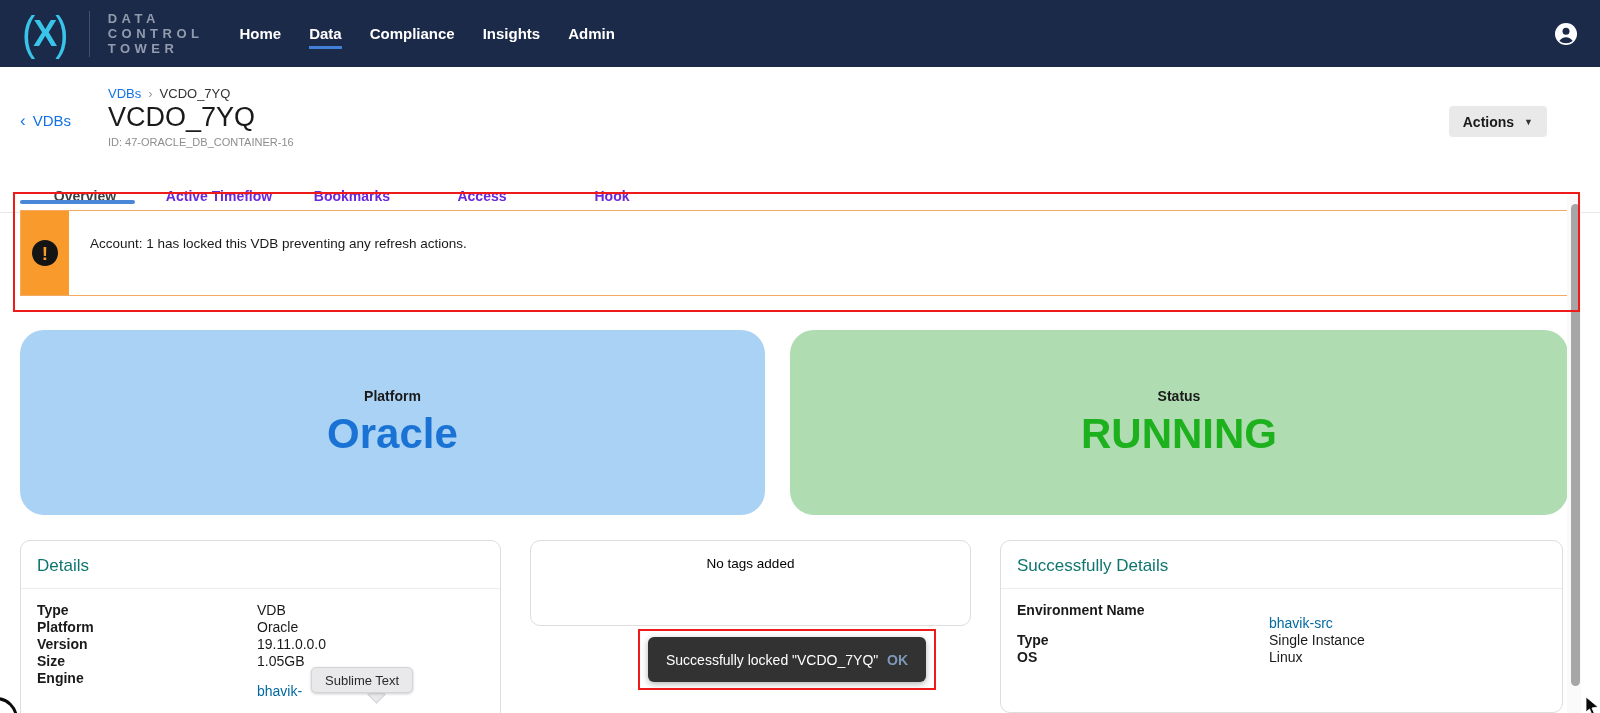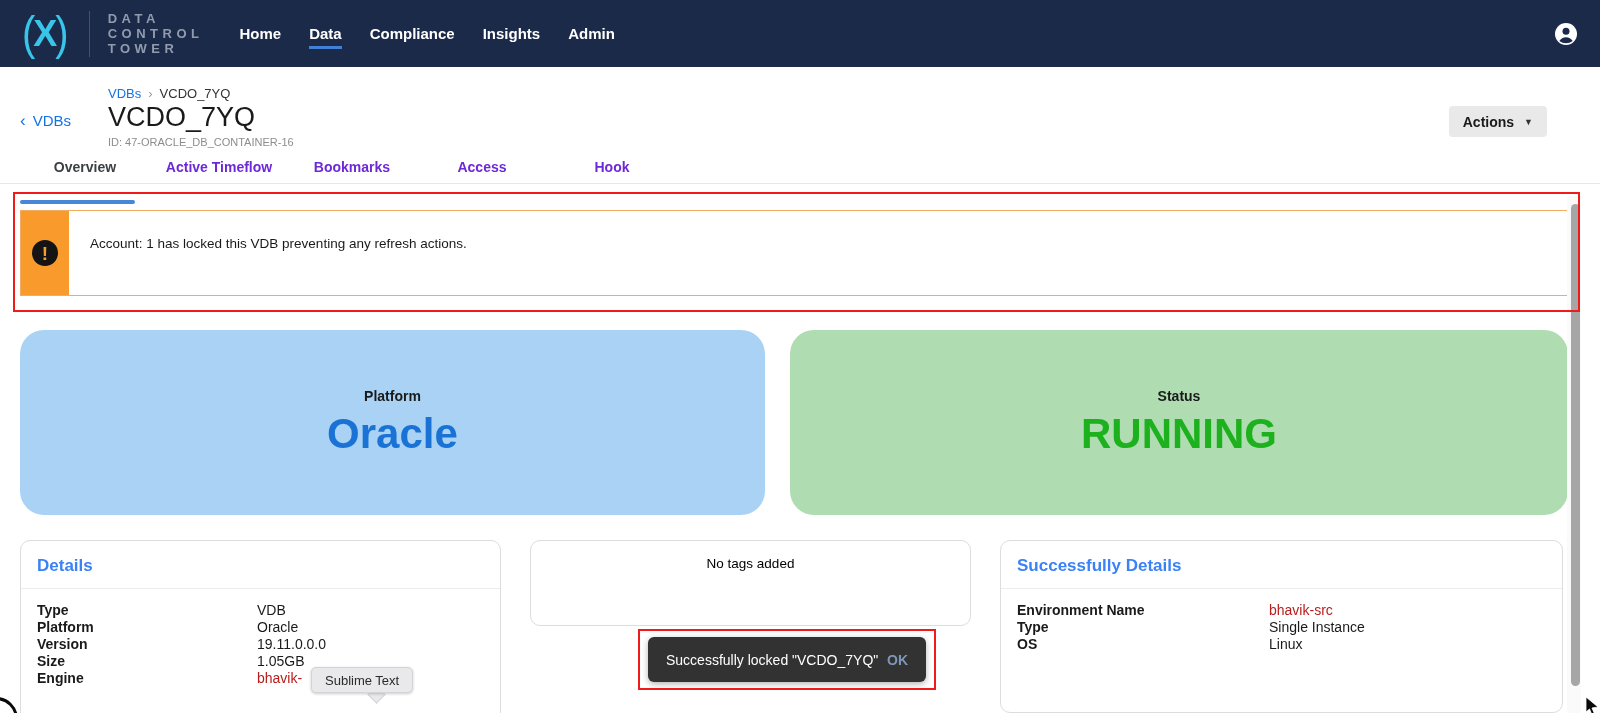--- a/index.html
+++ b/index.html
@@ -33,21 +33,21 @@
   .page-title { position:absolute; left:108px; top:102px; font-size:27px;
     font-weight:500; color:#1a1a1a; }
   .entity-id { position:absolute; left:108px; top:136px; font-size:11px; color:#8d8d8d; }
   .actions-btn { position:absolute; right:53px; top:106px; height:31px;
     background:#e9e9e9; border:none; border-radius:4px; padding:0 14px;
     font-size:14px; font-weight:bold; color:#1a1a1a; cursor:pointer;
     display:flex; align-items:center; gap:10px; font-family:inherit; }
   .actions-caret { font-size:9px; color:#333; }
 
   
-  .tabbar { position:absolute; left:0; top:151px; width:1600px; height:33px;
+  .tabbar { position:absolute; left:0; top:180px; width:1600px; height:33px;
     border-bottom:1px solid #e7e7e7; display:flex; padding-left:20px;align-items:center; }
   .tab { display:flex; align-items:center; justify-content:center;
     font-size:14px; font-weight:bold; color:#6d28d9; cursor:pointer; }
   .tab.active { color:#3c4043; }
   .tab-indicator { position:absolute; left:20px; top:200px; width:115px; height:4px;
     background:#4a86d8; border-radius:2px; }
 
   
   .annot { position:absolute; border:2px solid #ef1a1a; background:transparent; z-index:40; }
   .annot-alert { left:13px; top:192px; width:1567px; height:120px; }
@@ -76,29 +76,29 @@
   .bigcard-status .bigcard-value { color:#1eb11e; }
 
   
   .card { position:absolute; top:540px; background:#fff; border:1px solid #ddd;
     border-radius:10px; }
   .card-details { left:20px; width:481px; height:200px; }
   .card-tags { left:530px; width:441px; height:86px; }
   .card-env { left:1000px; width:563px; height:173px; }
   .card-header { display:flex; align-items:center; justify-content:space-between;
     padding:15px 16px 12px 16px; border-bottom:1px solid #ececec; }
-  .card-title { font-size:17px; font-weight:bold; color:#3b82f6; }
+  .card-title { font-size:17px; font-weight:normal; color:#0f766e; }
   .edit-link { font-size:14px; color:#1373e6; cursor:pointer; }
   .kv-rows { padding:13px 16px 0 16px; }
   .kv-row { display:flex; line-height:17px; font-size:14px; }
   .kv-label { font-weight:bold; color:#1a1a1a; }
   .card-details .kv-label { width:220px; }
   .card-env .kv-label { width:252px; }
   .kv-value { color:#1a1a1a; }
-  .kv-link { color:#b91c1c; cursor:pointer; }
+  .kv-link { color:#0369a1; cursor:pointer;margin-top:13px; }
   .tags-empty { text-align:center; font-size:13.5px; color:#000000; padding-top:15px; }
 
   
   .toast { position:absolute; left:648px; top:637px; width:278px; height:45px;
     background:#323232; border-radius:6px; display:flex; align-items:center;
     padding:0 18px; z-index:30; box-shadow:0 2px 6px rgba(0,0,0,.3); }
   .toast-msg { color:#fff; font-size:14px; flex:1; }
   .toast-ok { color:#7e96b8; font-size:14px; font-weight:bold; cursor:pointer;
     background:none; border:none; font-family:inherit; }
 

